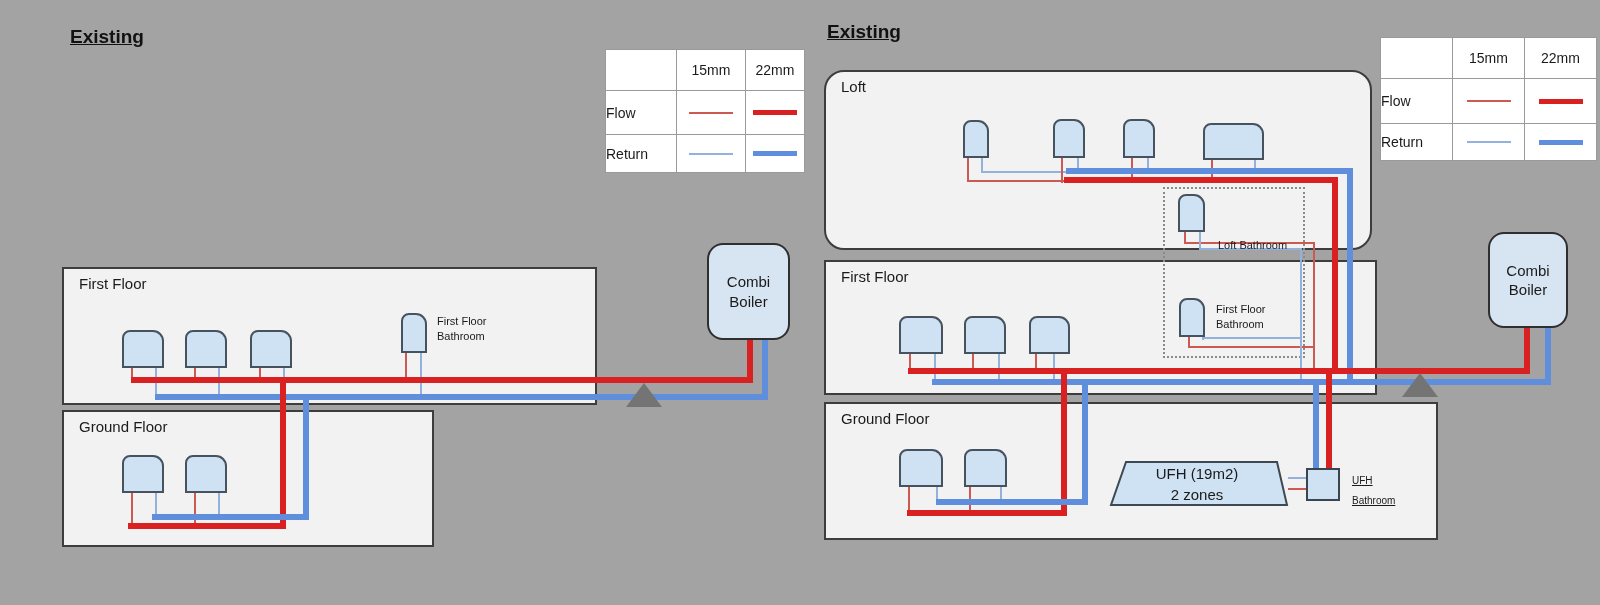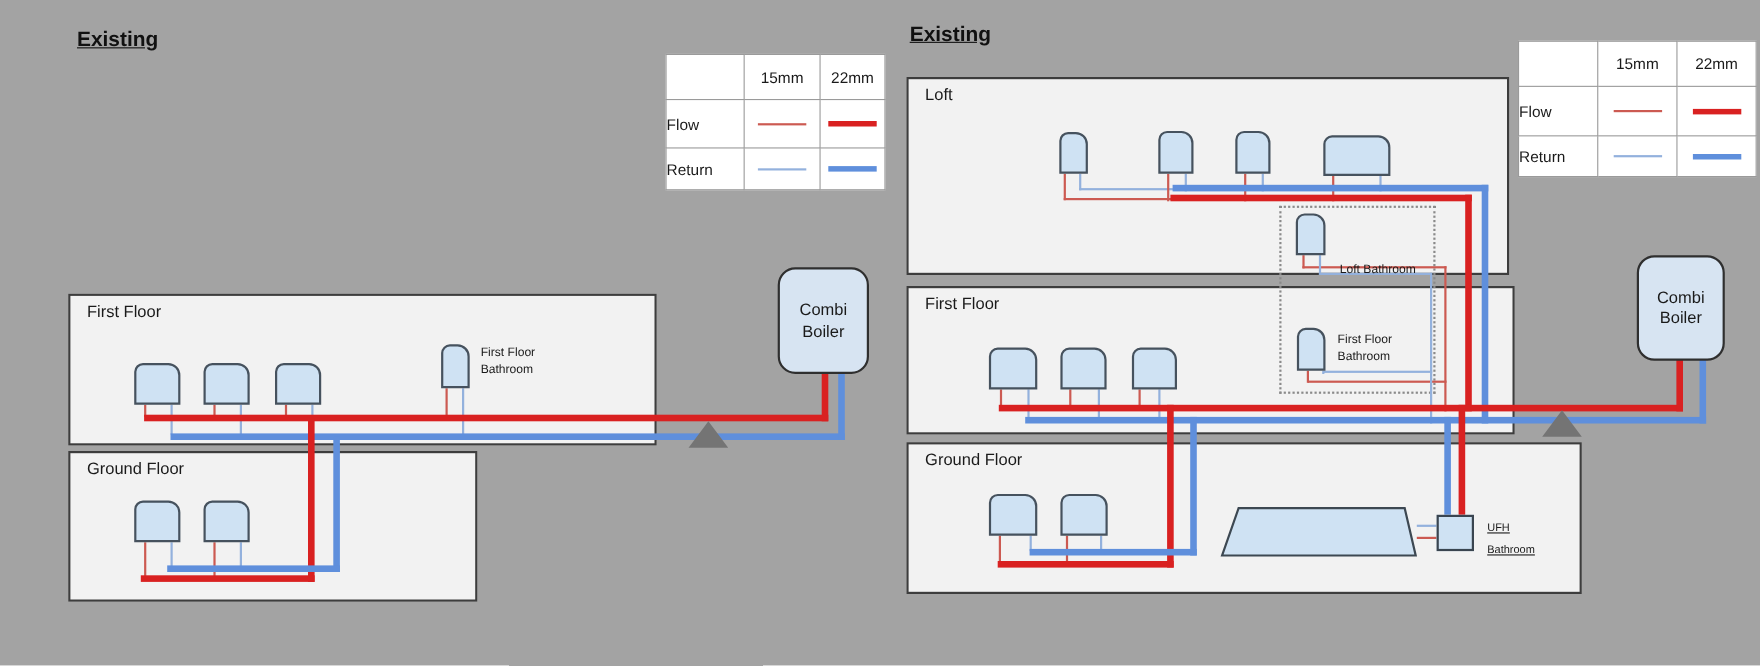--- a/index.html
+++ b/index.html
@@ -113,21 +113,21 @@
           </td>
       <td>
             <div class="ls t22r"></div>
           </td>
     </tr>
   </tbody>
     </table>
 
   <div class="title" style="left:827px;top:21px;">Existing</div>
 
-  <div class="floor" style="left:824px;top:70px;width:548px;height:180px;">
+  <div class="floor" style="left:824px;top:70px;width:548px;height:180px;border-radius:20px;">
     <span class="floor-label">Loft</span>
   </div>
   <div class="floor" style="left:824px;top:260px;width:553px;height:135px;">
     <span class="floor-label">First Floor</span>
   </div>
   <div class="floor" style="left:824px;top:402px;width:614px;height:138px;">
     <span class="floor-label">Ground Floor</span>
   </div>
   <div class="dotted" style="left:1163px;top:187px;width:142px;height:171px;"></div>
 
@@ -196,20 +196,24 @@
 
   <div class="small-label" style="left:1218px;top:203px;margin-top:35px;">Loft Bathroom</div>
   <div class="small-label" style="left:1216px;top:302px;">
     <div>First Floor</div>
     <div>Bathroom</div>
   </div>
 
   <svg class="ufh-svg" style="left:1105px;top:460px;" width="190" height="50">
     <polygon points="21,2 172,2 182,45 6,45" fill="#cfe2f3" stroke="#3d4852" stroke-width="2"></polygon>
   </svg>
+  <div class="ufh-text" style="left:1111px;top:463px;width:172px;">
+    <div>UFH (19m2)</div>
+    <div>2 zones</div>
+  </div>
   <div class="manifold" style="left:1306px;top:468px;width:34px;height:33px;"></div>
   <div class="med-label" style="left:1352px;top:471px;">
     <div>UFH</div>
     <div>Bathroom</div>
   </div>
 
   <div class="boiler" style="left:1488px;top:232px;width:80px;height:96px;">
     <span>Combi</span>
     <span>Boiler</span>
   </div>

